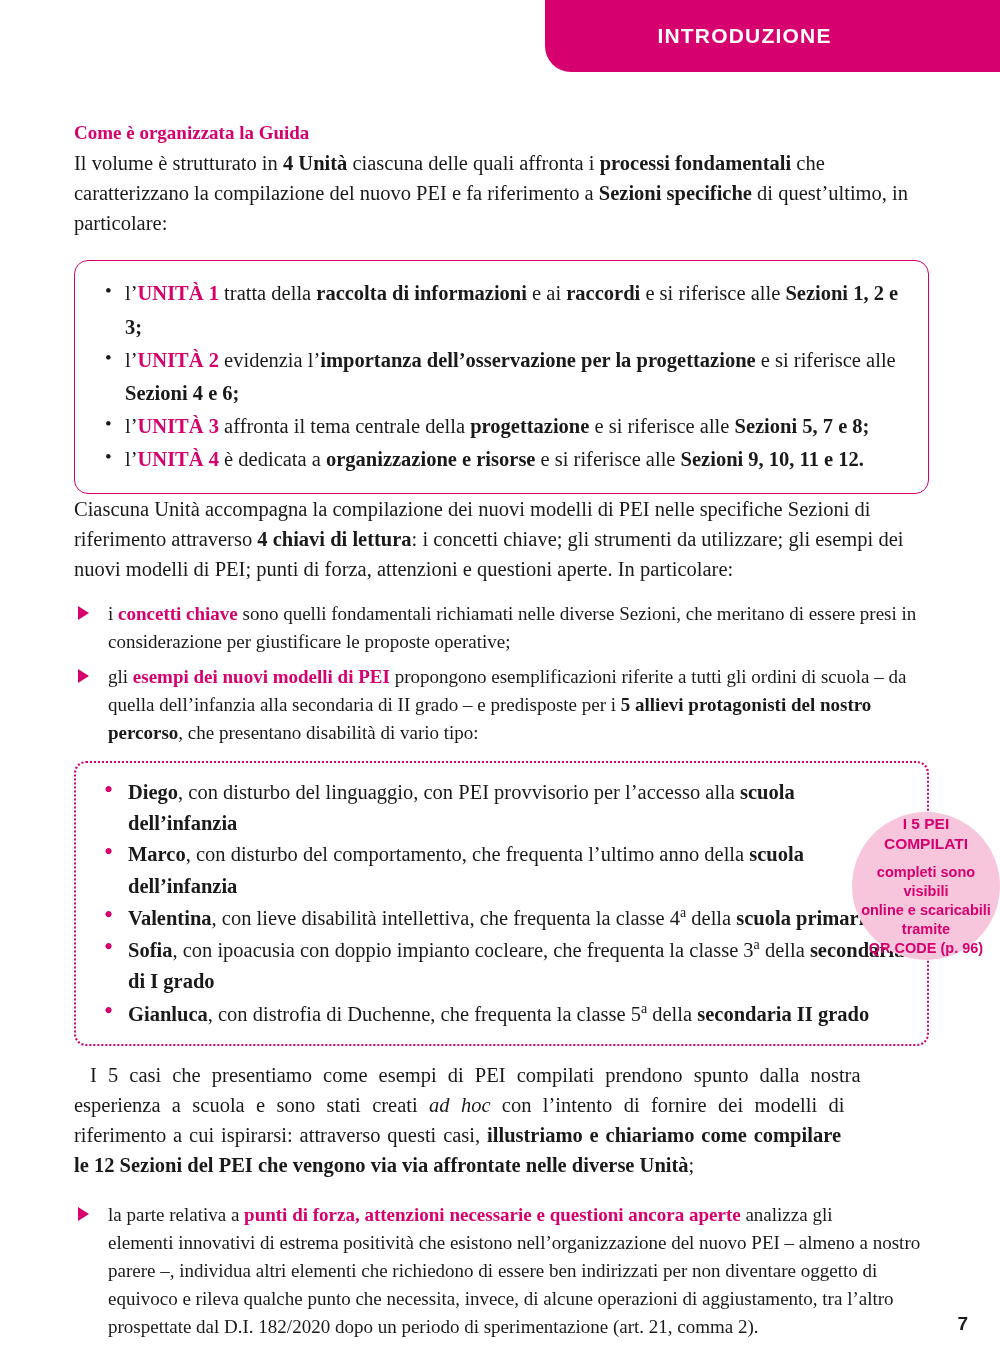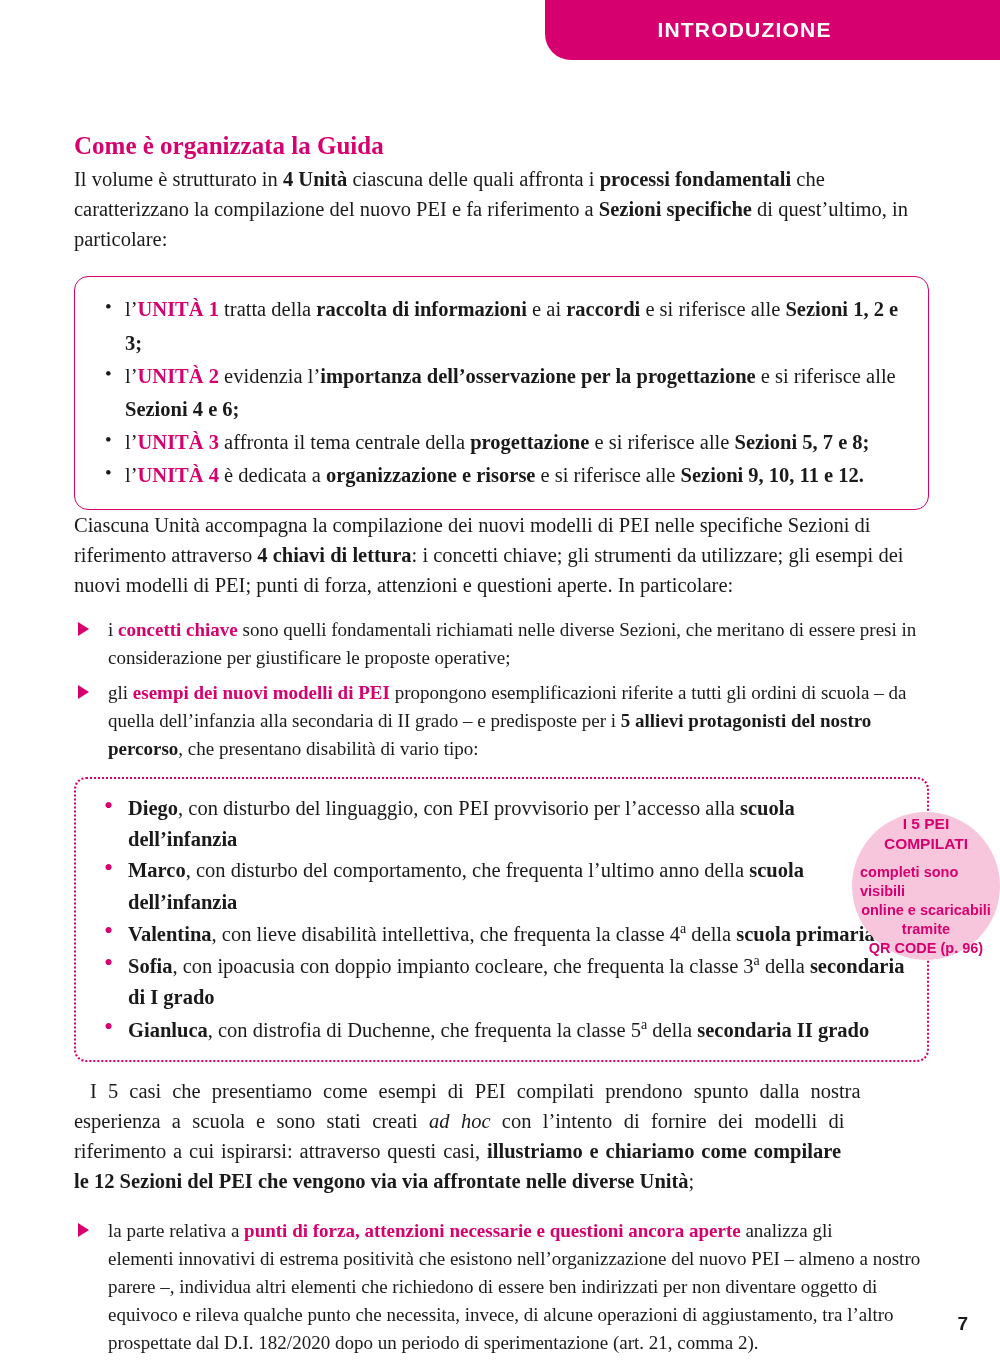--- a/index.html
+++ b/index.html
@@ -15,21 +15,21 @@
     position: relative;
     overflow: hidden;
   }
 
   
   .header-banner {
     position: absolute;
     top: 0;
     left: 545px;
     width: 455px;
-    height: 60px;
+    height: 72px;
     background: #d6006e;
     border-bottom-left-radius: 26px;
     display: flex;
     align-items: center;
     justify-content: center;
   }
   .header-banner .title {
     color: #ffffff;
     font-family: "Liberation Sans", sans-serif;
     font-weight: bold;
@@ -40,24 +40,24 @@
 
   
   .content {
     position: absolute;
     top: 116px;
     left: 74px;
     width: 855px;
   }
 
   h2.section-heading {
-    margin: 16px 0 4px 0;
+    margin: 6px 0 4px 0;
     font-family: "Liberation Serif", serif;
     font-weight: bold;
-    font-size: 25px;
+    font-size: 19px;
     color: #d6006e;
   }
 
   p.body-text {
     margin: 0;
     font-size: 20.5px;
     line-height: 1.47;
     text-align: left;
   }
 
@@ -156,21 +156,21 @@
     top: 812px;
     left: 852px;
     width: 148px;
     height: 148px;
     border-radius: 50%;
     background: #f7c6dd;
     display: flex;
     flex-direction: column;
     align-items: center;
     justify-content: center;
-    text-align: left;
+    text-align: center;
     color: #d6006e;
     font-family: "Liberation Sans", sans-serif;
     font-weight: bold;
     font-size: 14.5px;
     line-height: 1.32;
     padding: 0 8px;
     box-sizing: border-box;
   }
   .badge .l1 { font-size: 15.5px; }
   .badge .l2 { font-size: 15.5px; margin-bottom: 8px; }

